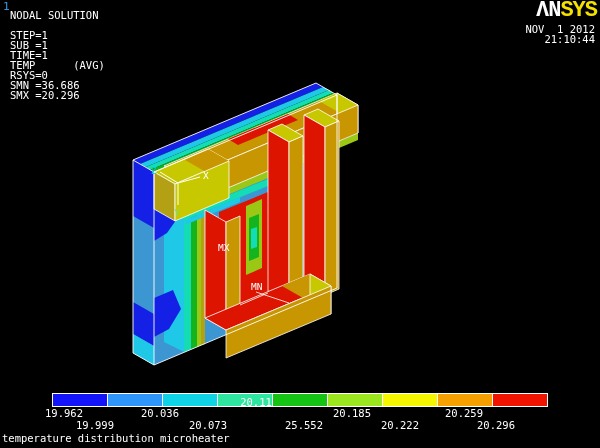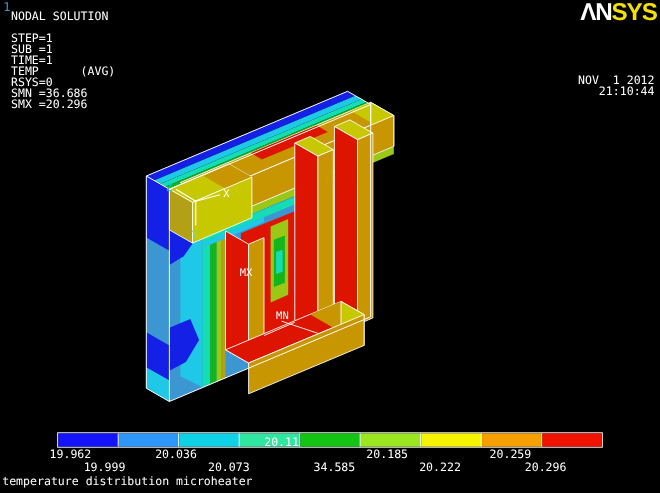--- a/index.html
+++ b/index.html
@@ -2,24 +2,24 @@
 <html><head>
 <meta charset="utf-8">
 <style>
   html,body{margin:0;padding:0;background:#000;}
   #stage{position:relative;width:600px;height:448px;background:#000;overflow:hidden;
          font-family:"DejaVu Sans Mono","Liberation Mono",monospace;}
   .txt{color:#fff;font-size:10.5px;line-height:10px;white-space:pre;}
   #plot-number{position:absolute;left:3px;top:2px;color:#3c96dc;font-size:11px;}
   #header{position:absolute;left:10px;top:9px;}
   .hline{height:10px;color:#fff;font-size:10.5px;white-space:pre;}
-  #logo{position:absolute;right:3px;top:0px;font-family:Liberation Sans, sans-serif;
+  #logo{position:absolute;right:3px;top:0px;font-family:Liberation Mono, monospace;
         font-weight:bold;font-size:22px;letter-spacing:-1px;line-height:22px;}
   #logo .an{color:#fff;} #logo .sys{color:#f5e100;}
-  #datetime{position:absolute;right:5px;top:24px;text-align:right;margin-top:44px;}
+  #datetime{position:absolute;right:5px;top:24px;text-align:right;}
   #viewport{position:absolute;left:0;top:0;width:600px;height:448px;}
   #legend-bar{position:absolute;left:52px;top:393px;width:494px;height:12px;
               border:1px solid #fff;display:flex;}
   .lcell{flex:1;border-right:1px solid #fff;}
   .lcell:last-child{border-right:none;}
   .llabel{position:absolute;width:44px;text-align:center;color:#fff;font-size:10.5px;
           font-family:"DejaVu Sans Mono","Liberation Mono",monospace;}
   #caption{position:absolute;left:2px;top:433px;text-align:right;}
   svg text{font-family:"DejaVu Sans Mono","Liberation Mono",monospace;}
 </style>
@@ -167,21 +167,21 @@
       <div class="lcell" style="background: rgb(245, 245, 0);"></div>
       <div class="lcell" style="background: rgb(245, 160, 0);"></div>
       <div class="lcell" style="background: rgb(240, 20, 0);"></div>
     </div>
   <div id="legend-labels">
       <span class="llabel" style="left: 42px; top: 407px; text-align: center;">19.962</span>
       <span class="llabel" style="left: 73px; top: 419px;">19.999</span>
       <span class="llabel" style="left: 138px; top: 407px; text-align: center;">20.036</span>
       <span class="llabel" style="left: 186px; top: 419px;">20.073</span>
       <span class="llabel" style="left: 234px; top: 396px;">20.11</span>
-      <span class="llabel" style="left: 282px; top: 419px;">34.585</span>
+      <span class="llabel" style="left: 282px; top: 419px;">25.552</span>
       <span class="llabel" style="left: 330px; top: 407px;">20.185</span>
       <span class="llabel" style="left: 378px; top: 419px;">20.222</span>
       <span class="llabel" style="left: 442px; top: 407px;">20.259</span>
       <span class="llabel" style="left: 474px; top: 419px;">20.296</span>
     </div>
 
   <div id="caption" class="txt">temperature distribution microheater</div>
 </div>
 
 </body></html>

